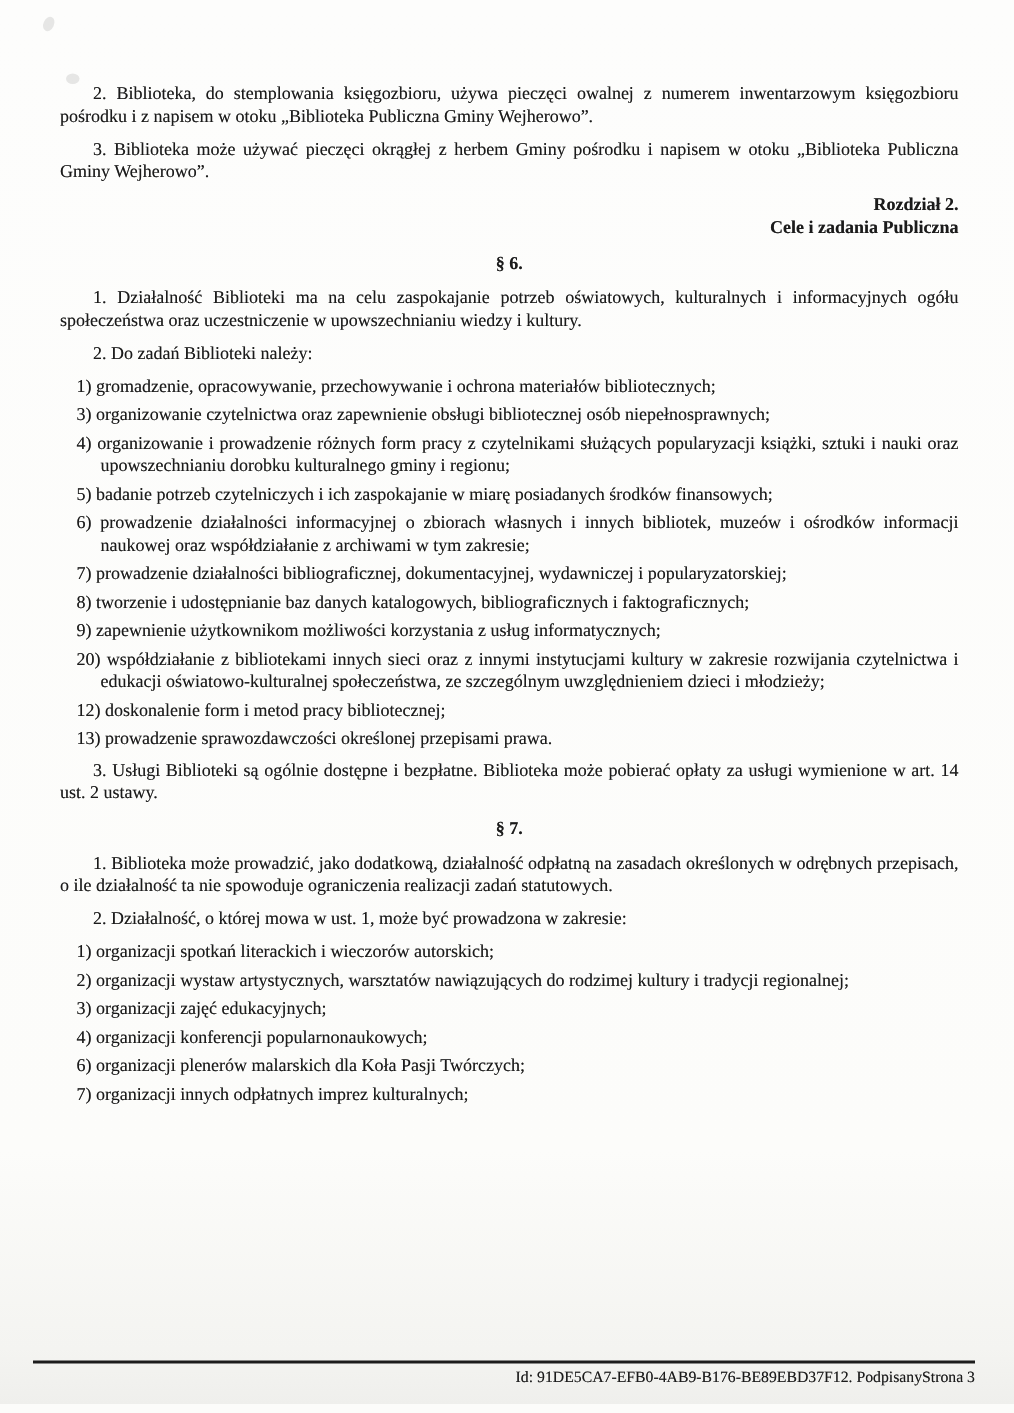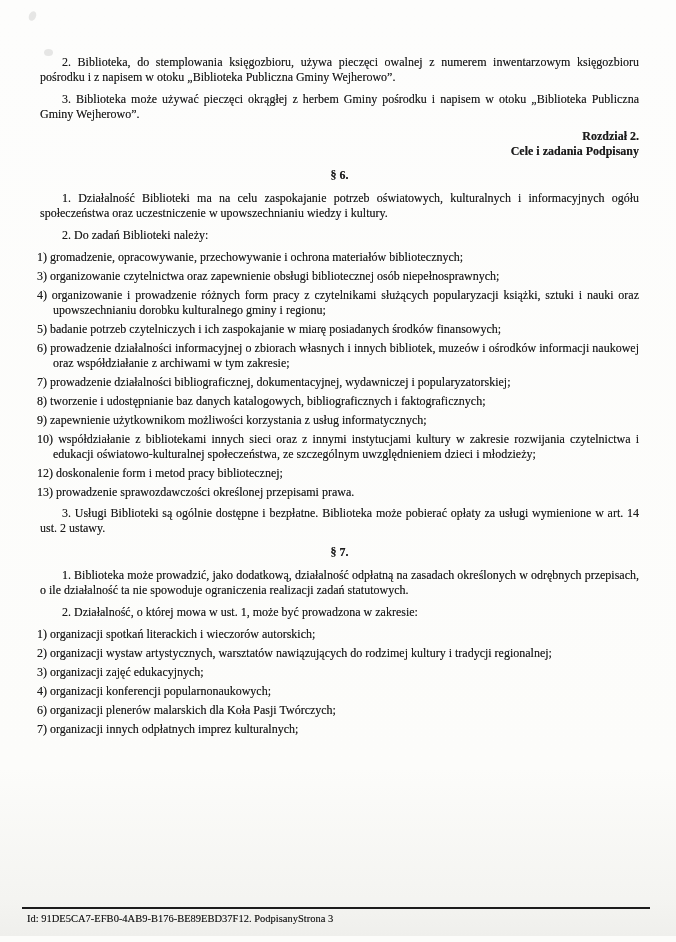--- a/index.html
+++ b/index.html
@@ -45,58 +45,58 @@
   }
   .section-mark {
     text-align: center;
     font-weight: bold;
     margin: 9px 0 8px 0;
   }
   .list {
     margin: 3px 0 6px -5px;
   }
   .list-item {
-    margin: 0 0 4px 2px;
+    margin: 0 0 4px 16px;
     padding-left: 16px;
     text-indent: -16px;
     text-align: justify;
     font-family: Liberation Serif, serif;
   }
   .footer {
     position: absolute;
     left: 22px;
     right: 26px;
     top: 907px;
     font-size: 10.5px;
     line-height: 13px;
   }
   .footer-rule {
     height: 2px;
     background: #1c1c1c;
   }
   .footer-row {
     display: flex;
-    justify-content: flex-start;
+    justify-content: flex-end;
     padding: 3px 0 0 5px;
   }
 </style>
 </head>
 <body>
 
 <div class="page">
   <div class="scan-mark mark1"></div>
   <div class="scan-mark mark2"></div>
 
   <div class="content">
     <p class="para">2. Biblioteka, do stemplowania księgozbioru, używa pieczęci owalnej z numerem inwentarzowym księgozbioru pośrodku i z napisem w otoku „Biblioteka Publiczna Gminy Wejherowo”.</p>
     <p class="para">3. Biblioteka może używać pieczęci okrągłej z herbem Gminy pośrodku i napisem w otoku „Biblioteka Publiczna Gminy Wejherowo”.</p>
 
     <div class="chapter">
       <div>Rozdział 2.</div>
-      <div>Cele i zadania Podpisany</div>
+      <div>Cele i zadania Publiczna</div>
     </div>
 
     <div class="section-mark">§ 6.</div>
     <p class="para">1. Działalność Biblioteki ma na celu zaspokajanie potrzeb oświatowych, kulturalnych i informacyjnych ogółu społeczeństwa oraz uczestniczenie w upowszechnianiu wiedzy i kultury.</p>
     <p class="para">2. Do zadań Biblioteki należy:</p>
 
     <div class="list">
 
         <p class="list-item"><span>1)</span> <span>gromadzenie, opracowywanie, przechowywanie i ochrona materiałów bibliotecznych;</span></p>
 
@@ -108,21 +108,21 @@
         <p class="list-item"><span>5)</span> <span>badanie potrzeb czytelniczych i ich zaspokajanie w miarę posiadanych środków finansowych;</span></p>
 
         <p class="list-item"><span>6)</span> <span>prowadzenie działalności informacyjnej o zbiorach własnych i innych bibliotek, muzeów i ośrodków informacji naukowej oraz współdziałanie z archiwami w tym zakresie;</span></p>
 
         <p class="list-item"><span>7)</span> <span>prowadzenie działalności bibliograficznej, dokumentacyjnej, wydawniczej i popularyzatorskiej;</span></p>
 
         <p class="list-item"><span>8)</span> <span>tworzenie i udostępnianie baz danych katalogowych, bibliograficznych i faktograficznych;</span></p>
 
         <p class="list-item"><span>9)</span> <span>zapewnienie użytkownikom możliwości korzystania z usług informatycznych;</span></p>
 
-        <p class="list-item"><span>10)</span> <span>współdziałanie z bibliotekami innych sieci oraz z innymi instytucjami kultury w zakresie rozwijania czytelnictwa i edukacji oświatowo-kulturalnej społeczeństwa, ze szczególnym uwzględnieniem dzieci i młodzieży;</span></p>
+        <p class="list-item"><span>20)</span> <span>współdziałanie z bibliotekami innych sieci oraz z innymi instytucjami kultury w zakresie rozwijania czytelnictwa i edukacji oświatowo-kulturalnej społeczeństwa, ze szczególnym uwzględnieniem dzieci i młodzieży;</span></p>
 
 
         <p class="list-item"><span>12)</span> <span>doskonalenie form i metod pracy bibliotecznej;</span></p>
 
         <p class="list-item"><span>13)</span> <span>prowadzenie sprawozdawczości określonej przepisami prawa.</span></p>
       </div>
 
     <p class="para">3. Usługi Biblioteki są ogólnie dostępne i bezpłatne. Biblioteka może pobierać opłaty za usługi wymienione w art. 14 ust. 2 ustawy.</p>
 
     <div class="section-mark">§ 7.</div>

